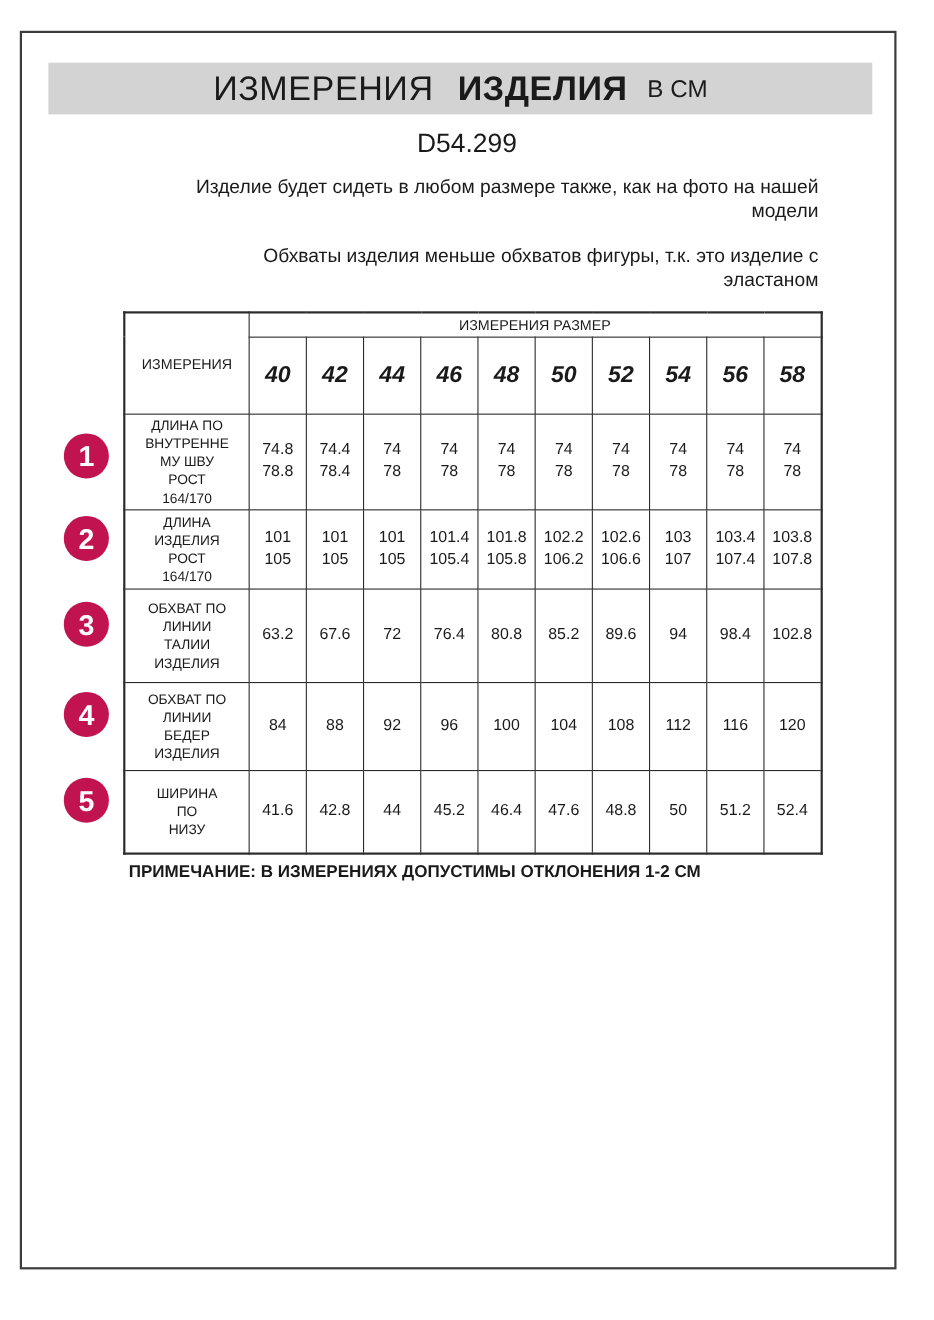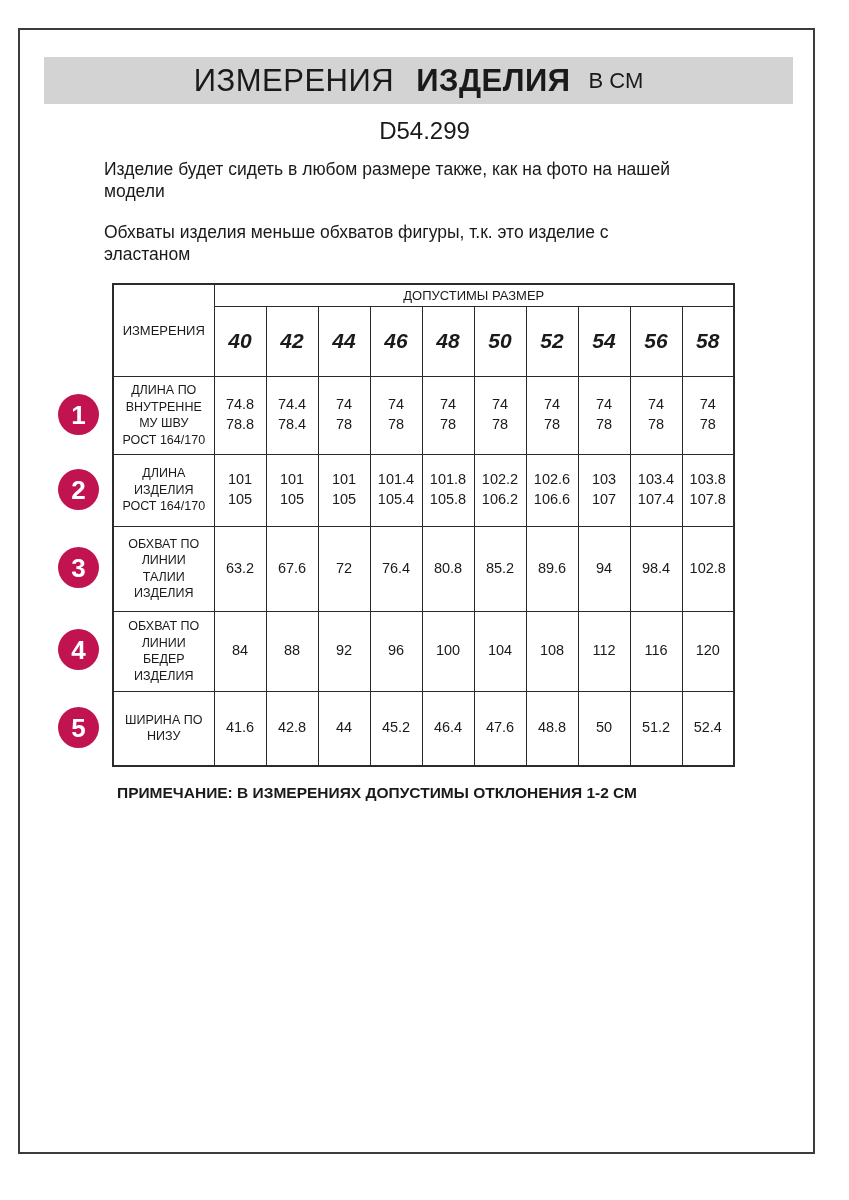--- a/index.html
+++ b/index.html
@@ -31,21 +31,21 @@
   .title-band .t3 { font-size: 22px; font-weight: normal; margin-left: 18px; }
   .model-code {
     position: absolute;
     left: 0; top: 117px; width: 849px;
     text-align: center;
     font-size: 24px;
   }
   .intro-1, .intro-2 {
     position: absolute;
     left: 104px; width: 640px;
-    text-align: left;
+    text-align: right;
     font-size: 17.5px;
     line-height: 1.28;
     white-space: pre-line;
   }
   .intro-1 { top: 158px; }
   .intro-2 { top: 221px; }
 
   table.size-table {
     position: absolute;
     left: 112px; top: 283px;
@@ -61,21 +61,21 @@
   }
   col.c-label { width: 101px; }
   col.c-size  { width: 52px; }
   tr.r-group th { height: 22px; font-size: 13px; font-weight: normal; }
   tr.r-sizes th { height: 70px; font-size: 21px; font-weight: bold; font-style: italic; }
   th.corner { font-size: 13.5px; font-weight: normal; }
   td.row-label {
     font-size: 12.5px;
     line-height: 1.32;
     white-space: pre-line;
-    padding: 2px 1px;
+    padding: 2px 18px;
   }
   td.val {
     font-size: 14.5px;
     line-height: 1.35;
     white-space: pre-line;
   }
   tr.r1 td { height: 78px; }
   tr.r2 td { height: 72px; }
   tr.r3 td { height: 85px; }
   tr.r4 td { height: 80px; }
@@ -131,21 +131,21 @@
       <col class="c-size">
     <col class="c-size">
       <col class="c-size">
       <col class="c-size">
       <col class="c-size">
       <col class="c-size">
   </colgroup>
   <tbody>
       <tr class="r-group">
     <th class="corner" rowspan="2">ИЗМЕРЕНИЯ</th>
-    <th colspan="10">ДОПУСТИМЫ РАЗМЕР</th>
+    <th colspan="10">ИЗМЕРЕНИЯ РАЗМЕР</th>
   </tr>
   <tr class="r-sizes">
     <th>40</th>
     <th>42</th>
     <th>44</th>
     <th>46</th>
     <th>48</th>
     <th>50</th>
     <th>52</th>
     <th>54</th>

